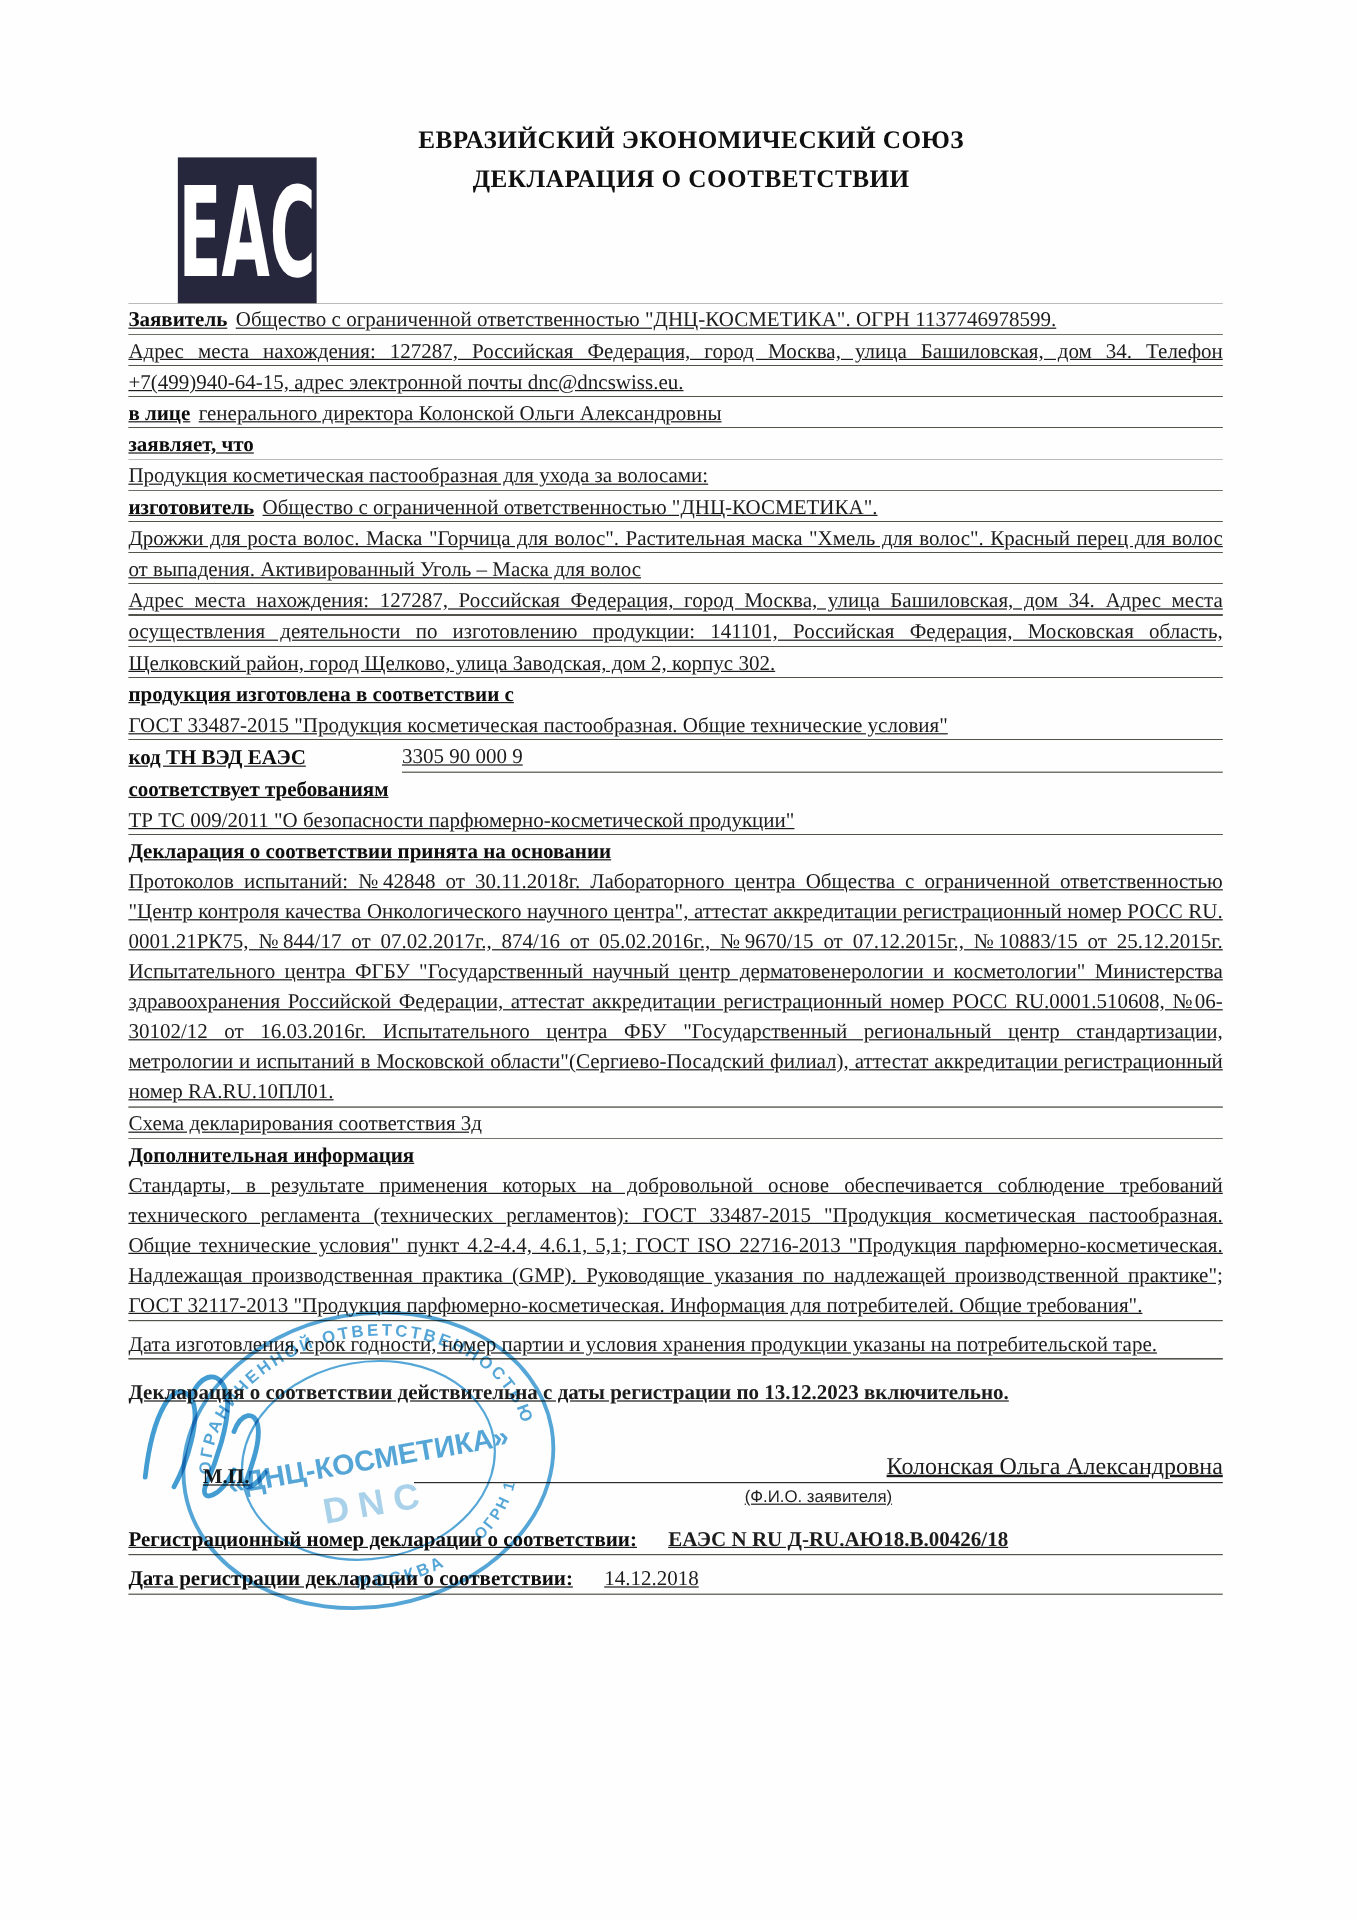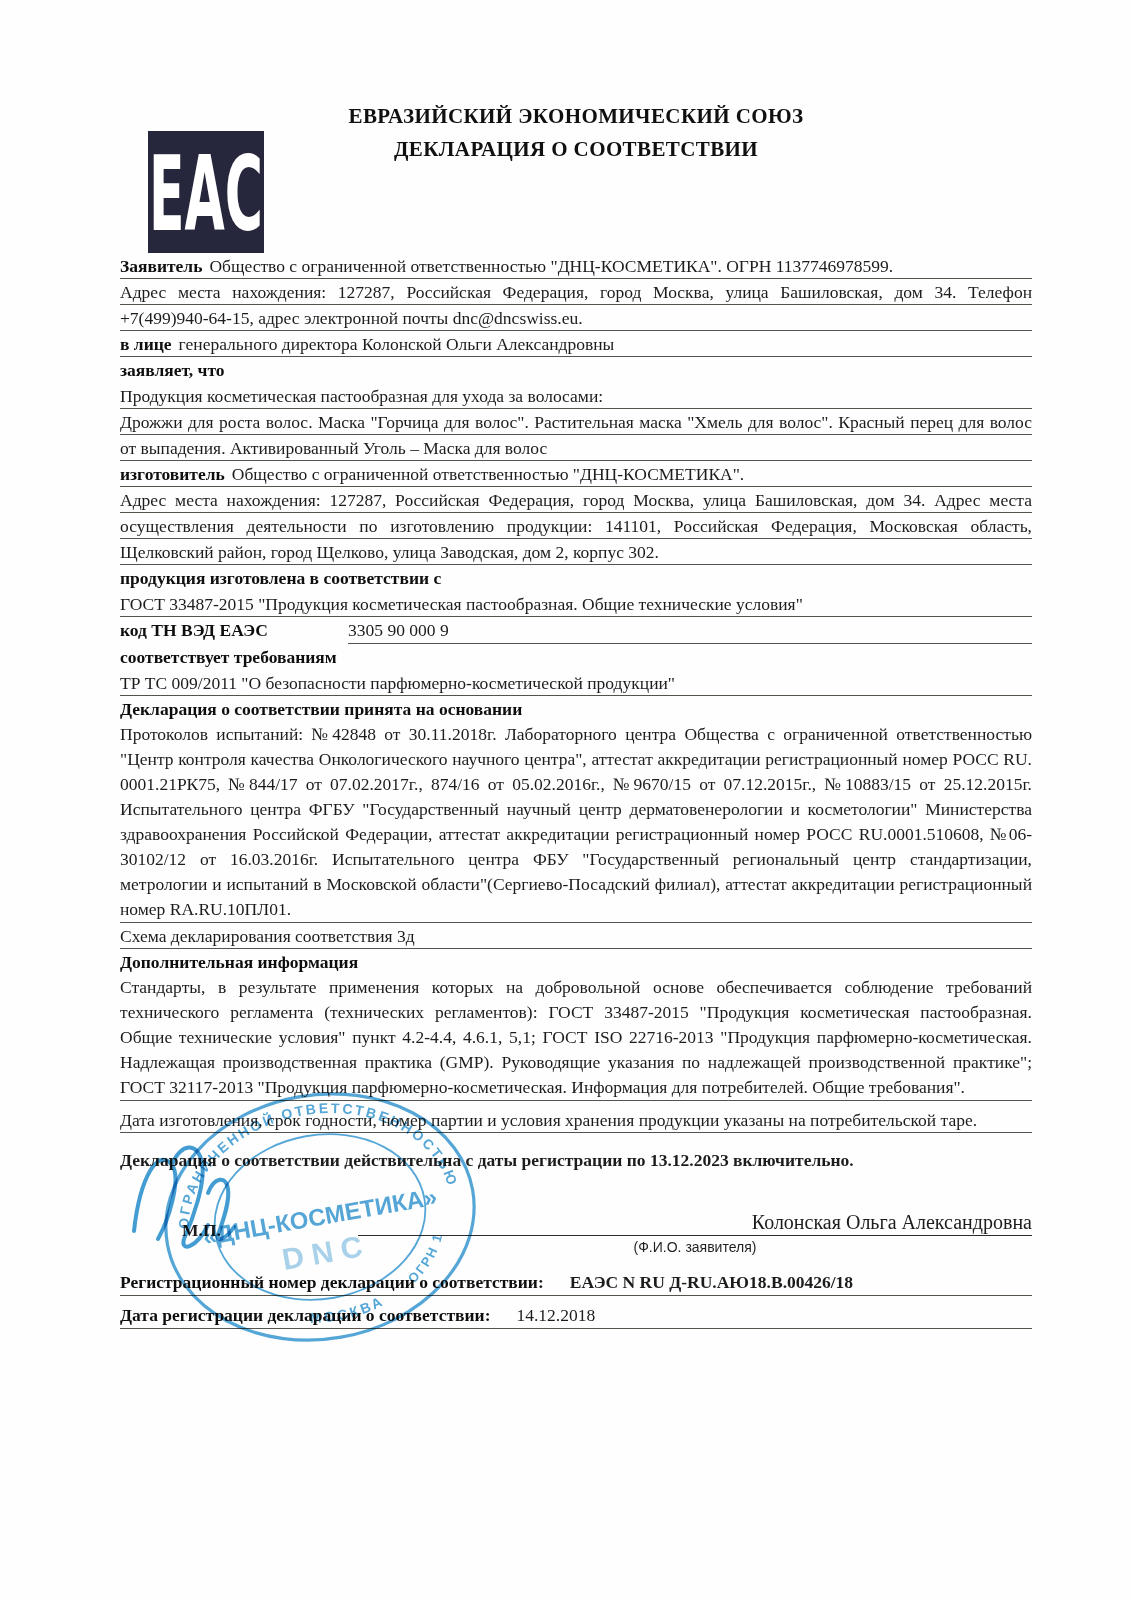--- a/index.html
+++ b/index.html
@@ -7,37 +7,37 @@
     position:relative; width:1131px; height:1600px; background:#fefefe;
     font-family:"Liberation Serif", serif; color:#1c1c1c; overflow:hidden;
   }
   .titles {
     position:absolute; left:120px; top:100px; width:912px;
     text-align:center; font-weight:700; font-size:21px; line-height:33px;
     letter-spacing:0.4px; color:#101010;
   }
   .eac-logo { position:absolute; left:148px; top:131px; }
   .content {
-    position:absolute; left:120px; top:253px; width:912px;
-    font-size:17.5px; line-height:26px;
+    position:absolute; left:107px; top:253px; width:912px;
+    font-size:17.5px; line-height:26px;text-decoration:underline;
   }
   .row { position:relative; }
   
   .mr {
     background-image: repeating-linear-gradient(to bottom, transparent 0 25px, #53534b 25px 26px);
     text-align:justify;
   }
   .blk {  
     text-align:justify; line-height:25px;
     border-bottom:1px solid #53534b;
   }
   .nr { }
   .b { font-weight:700; color:#0e0e0e; }
   .lead { margin-right:7px; }
-  .flexrow { display:flex; }
+  .flexrow { display:flex;align-items:center; }
   .tnved-label { flex:0 0 228px; }
   .tnved-value { flex:1; border-bottom:1px solid #53534b; }
   .bottom { position:relative; }
   .validity { margin-top:14px; font-weight:700; }
   .sigrow { display:flex; margin-top:36px; }
   .sig-left { width:352px; }
   .sig-line { height:26px; border-bottom:1.6px solid #2c2c2c; }
   .cap {
     font-family:"Liberation Sans", sans-serif; font-size:14px; line-height:19px;
     text-align:center; color:#1f1f1f; padding-top:2px;
@@ -80,25 +80,25 @@
     <div class="row mr">Адрес места нахождения: 127287, Российская Федерация, город Москва, улица Башиловская, дом 34. Телефон +7(499)940-64-15, адрес электронной почты dnc@dncswiss.eu.</div>
 
     <div class="row mr">
       <span class="b lead">в лице</span><span>генерального директора Колонской Ольги Александровны</span>
     </div>
 
     <div class="row nr b">заявляет, что</div>
 
     <div class="row mr">Продукция косметическая пастообразная для ухода за волосами:</div>
 
-    <div class="row mr">Дрожжи для роста волос. Маска "Горчица для волос". Растительная маска "Хмель для волос". Красный перец для волос от выпадения. Активированный Уголь – Маска для волос</div>
-
     <div class="row mr">
       <span class="b lead">изготовитель</span><span>Общество с ограниченной ответственностью "ДНЦ-КОСМЕТИКА".</span>
     </div>
+
+    <div class="row mr">Дрожжи для роста волос. Маска "Горчица для волос". Растительная маска "Хмель для волос". Красный перец для волос от выпадения. Активированный Уголь – Маска для волос</div>
 
     <div class="row mr">Адрес места нахождения: 127287, Российская Федерация, город Москва, улица Башиловская, дом 34. Адрес места осуществления деятельности по изготовлению продукции: 141101, Российская Федерация, Московская область, Щелковский район, город Щелково, улица Заводская, дом 2, корпус 302.</div>
 
     <div class="row nr b">продукция изготовлена в соответствии с</div>
     <div class="row mr">ГОСТ 33487-2015 "Продукция косметическая пастообразная. Общие технические условия"</div>
 
     <div class="row flexrow">
       <span class="b tnved-label">код ТН ВЭД ЕАЭС</span>
       <span class="tnved-value">3305 90 000 9</span>
     </div>

